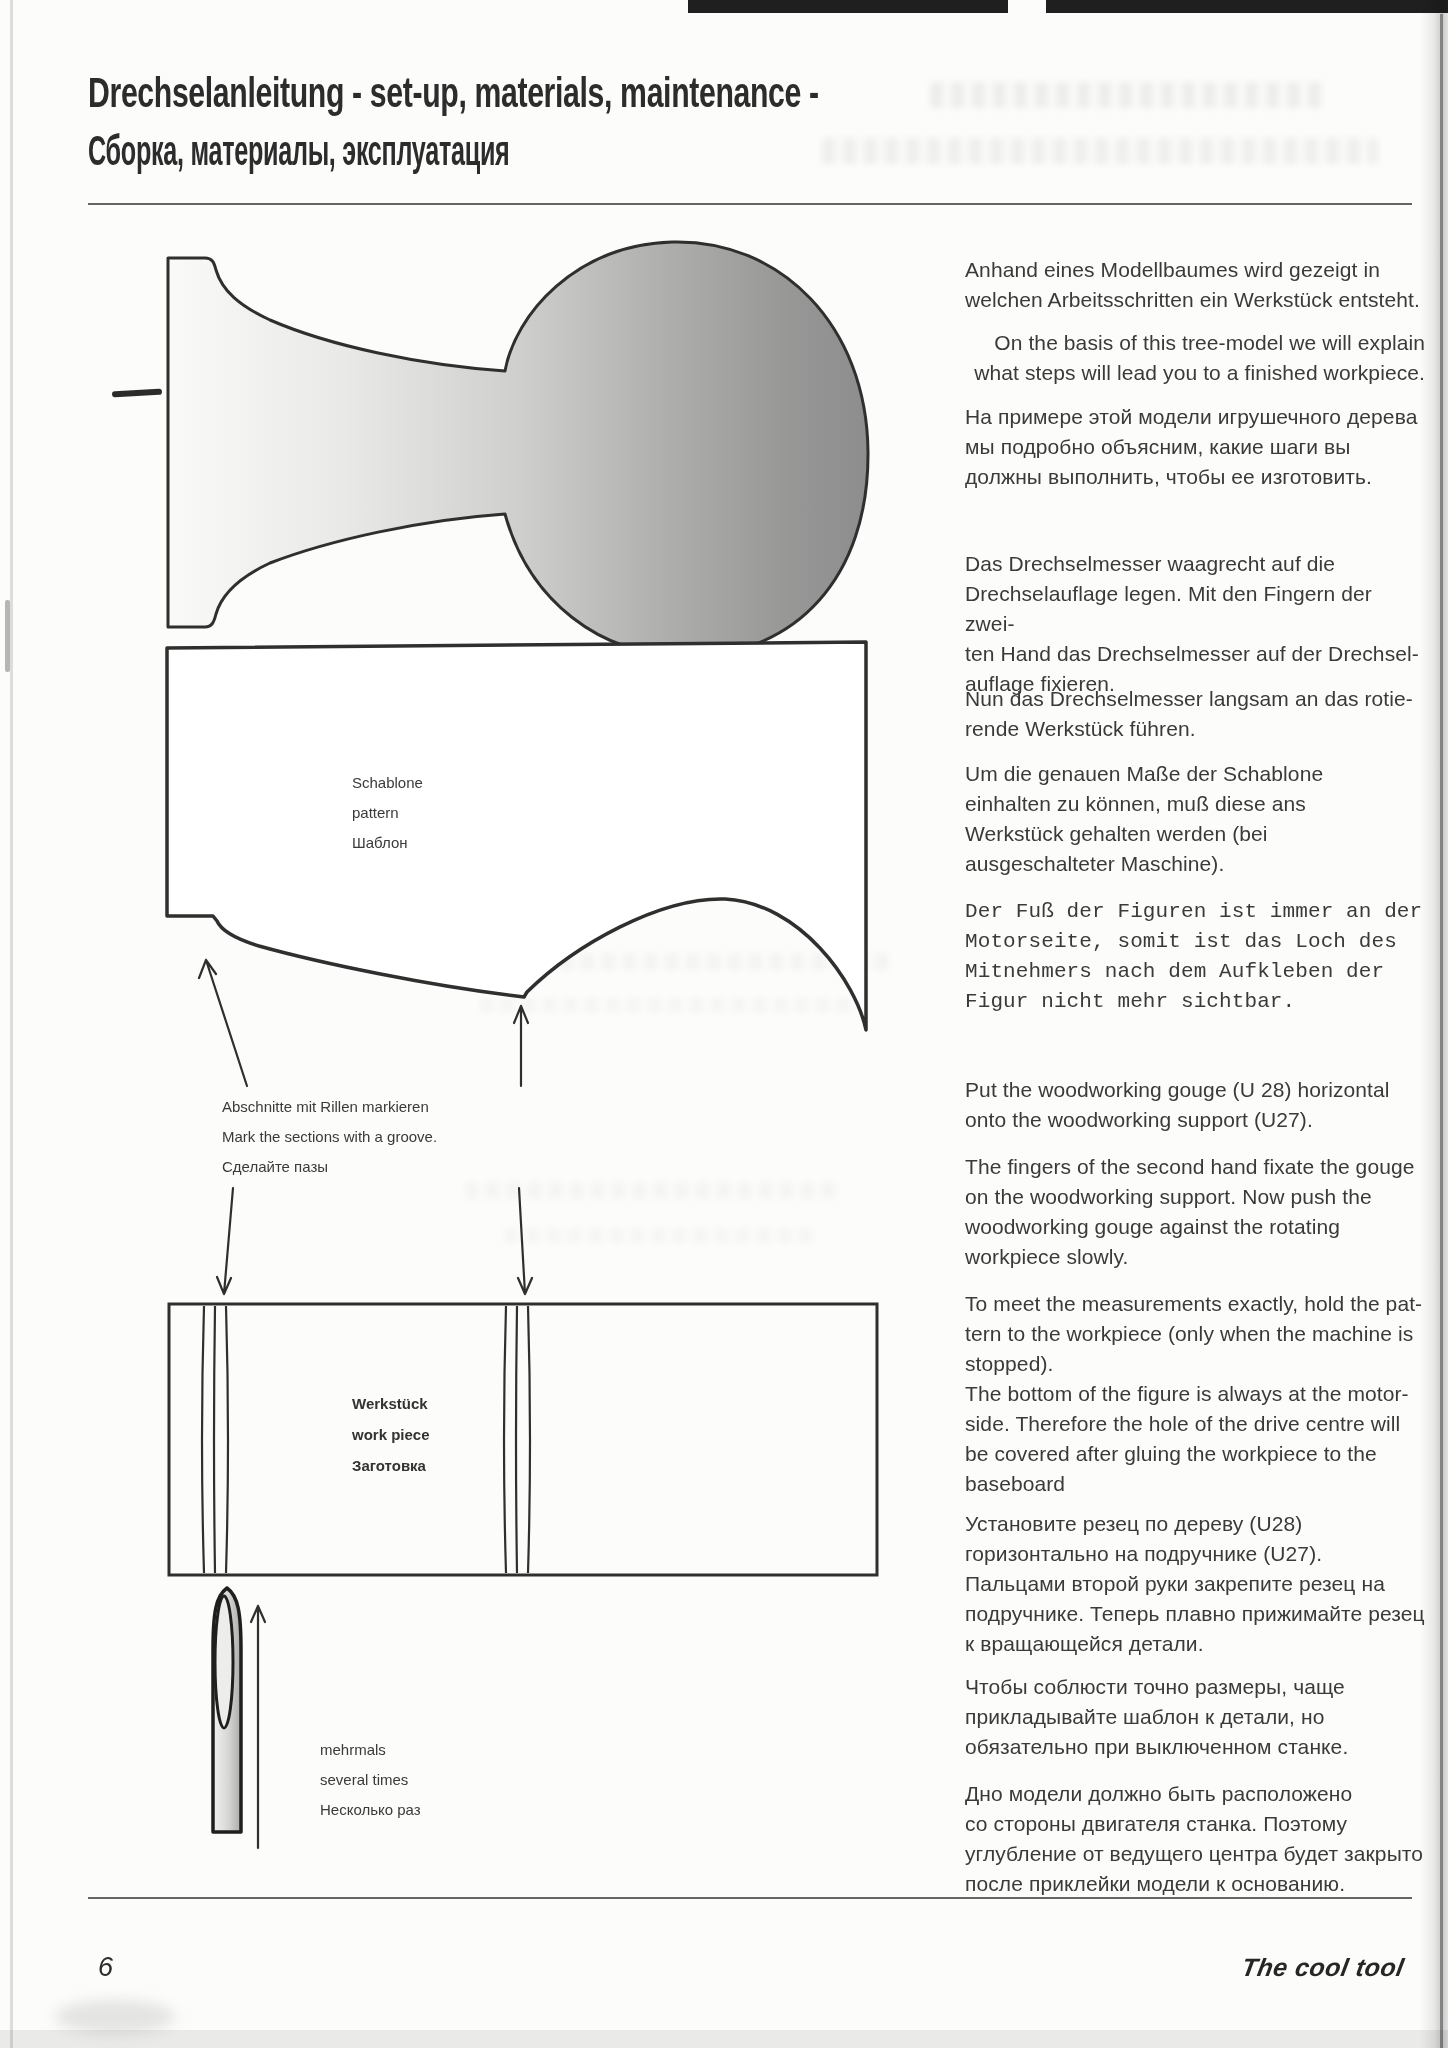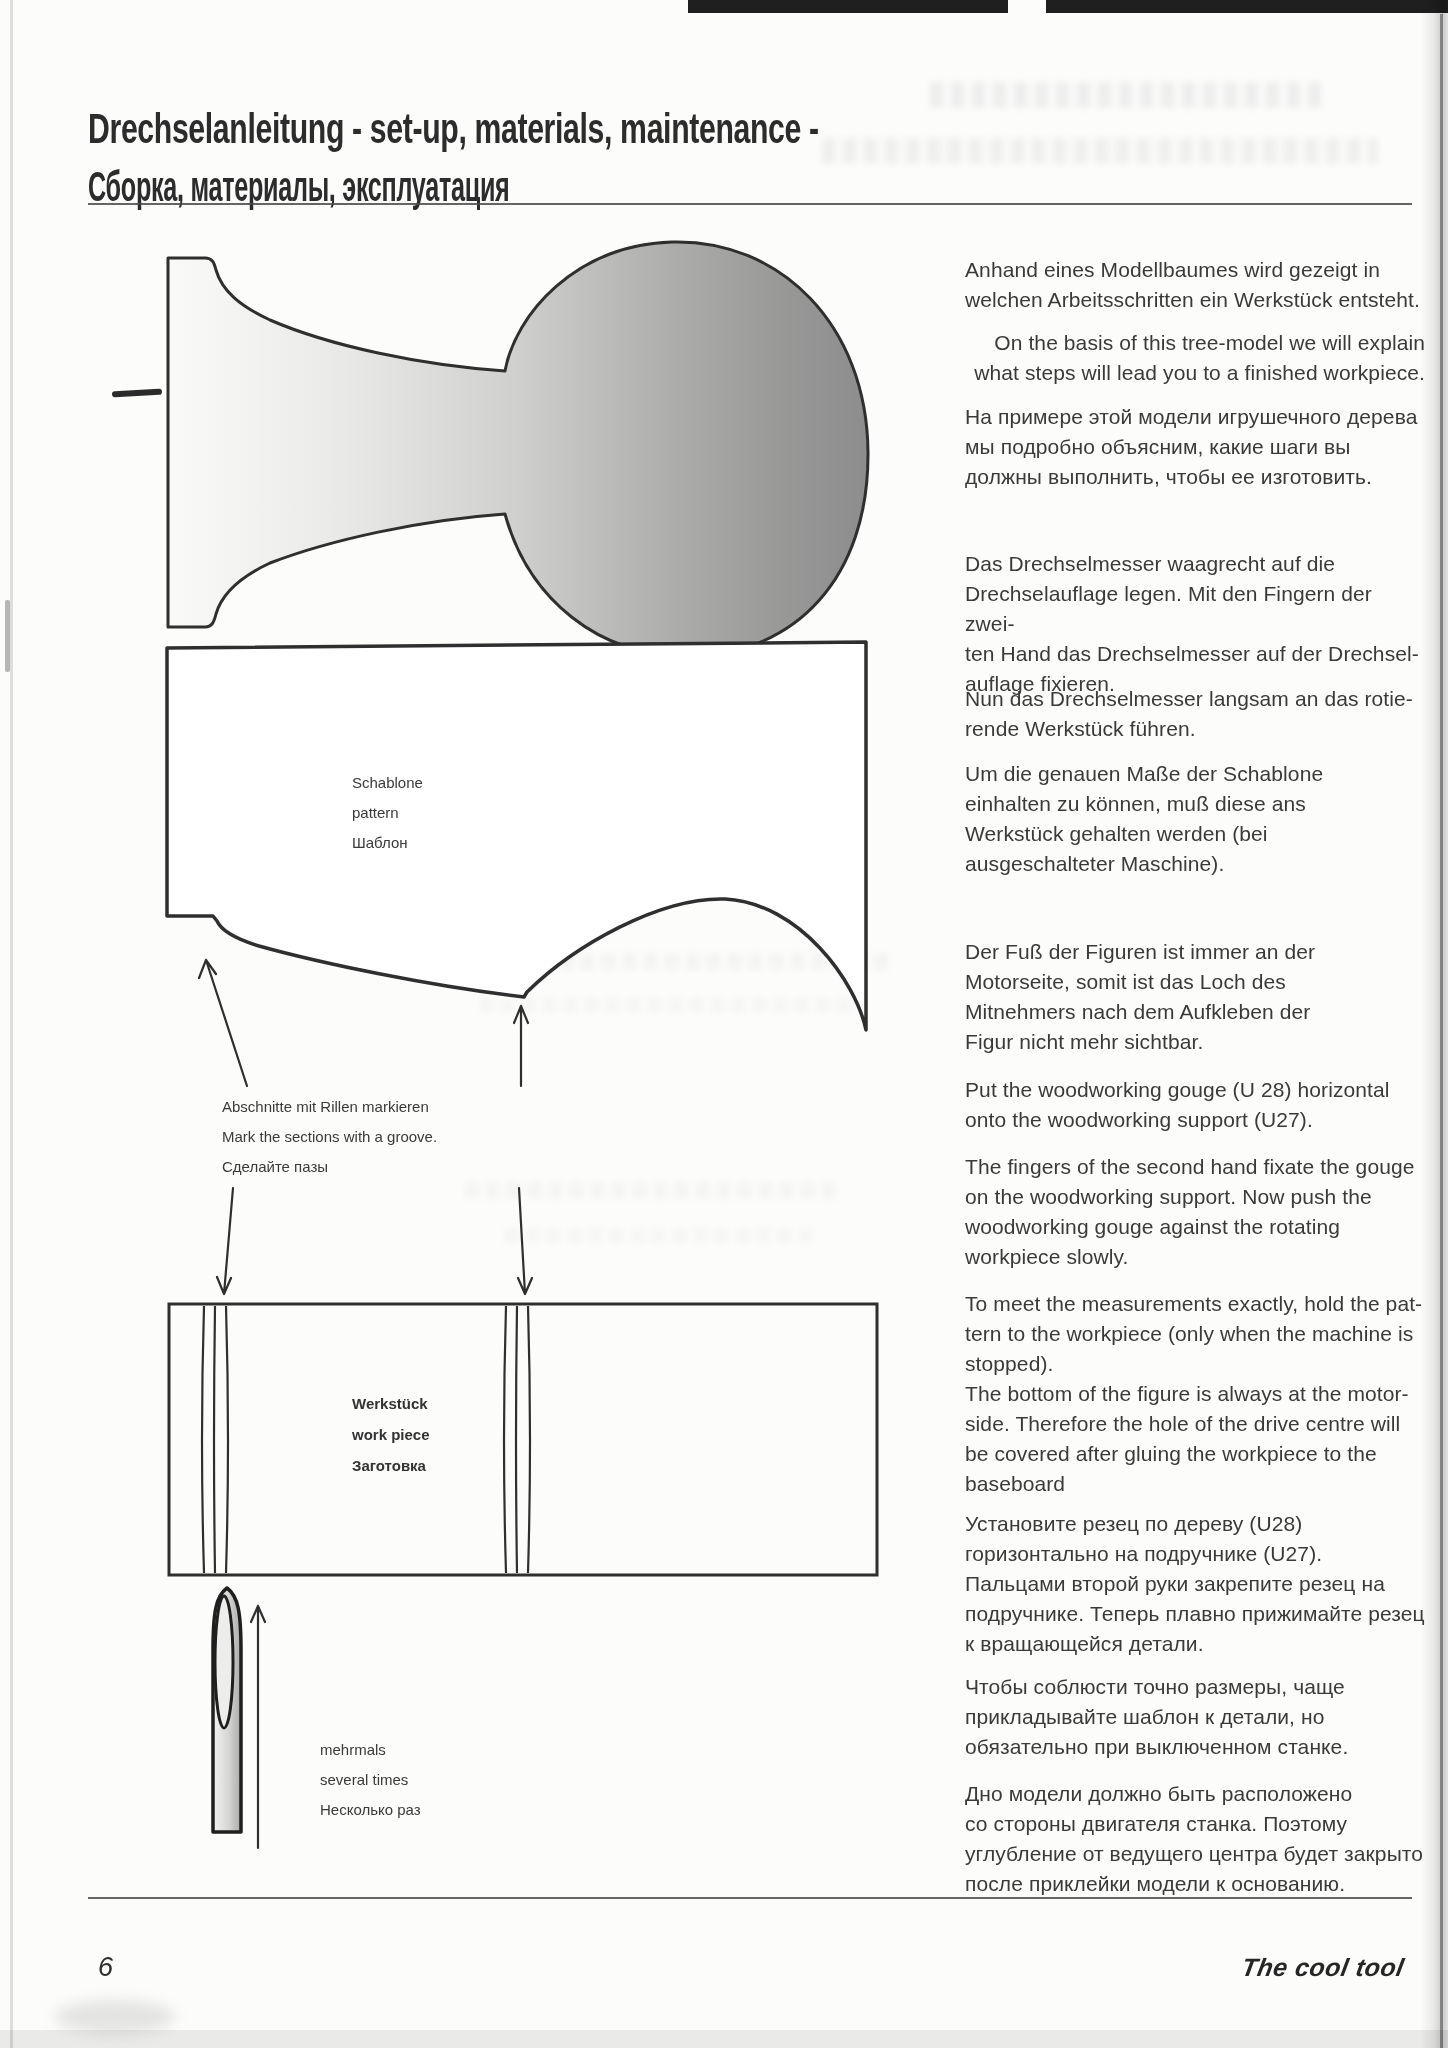--- a/index.html
+++ b/index.html
@@ -1,19 +1,19 @@
 <!DOCTYPE html>
 <html><head>
 <meta charset="utf-8">
 <style>
   html,body{margin:0;padding:0;background:#e9e9e9;}
   .page{position:relative;width:1448px;height:2048px;background:#fcfcfb;overflow:hidden;
         font-family:"Liberation Sans","DejaVu Sans",sans-serif;color:#333;}
   
-  .title{position:absolute;left:88px;top:64px;font-weight:700;color:#2c2c2c;margin-top:36px;}
+  .title{position:absolute;left:88px;top:64px;font-weight:700;color:#2c2c2c;}
   .title .t1{font-size:42px;letter-spacing:-0.5px;transform:scaleX(.72);transform-origin:left center;
              white-space:nowrap;line-height:58px;}
   .title .t2{font-size:42px;letter-spacing:-0.5px;transform:scaleX(.60);transform-origin:left center;
              white-space:nowrap;line-height:58px;}
   .rule{position:absolute;left:88px;width:1324px;height:2px;background:#4a4a4a;opacity:.85;}
   
   .para{position:absolute;left:965px;width:460px;font-size:21px;line-height:30px;
         color:#3a3a3a;white-space:pre-line;letter-spacing:.1px;}
   
   .lbl{position:absolute;font-size:15px;line-height:30px;color:#3a3a3a;white-space:pre-line;}
@@ -164,21 +164,21 @@
   <p class="para" style="top:528px;">Das Drechselmesser waagrecht auf die
 Drechselauflage legen. Mit den Fingern der zwei-
 ten Hand das Drechselmesser auf der Drechsel-
 auflage fixieren.</p>
   <p class="para" style="top:663px;">Nun das Drechselmesser langsam an das rotie-
 rende Werkstück führen.</p>
   <p class="para" style="top:738px;">Um die genauen Maße der Schablone
 einhalten zu können, muß diese ans
 Werkstück gehalten werden (bei
 ausgeschalteter Maschine).</p>
-  <p class="para" style="top:916px;">Der Fuß der Figuren ist immer an der
+  <p class="para" style="top:876px;font-family:Liberation Mono, monospace;">Der Fuß der Figuren ist immer an der
 Motorseite, somit ist das Loch des
 Mitnehmers nach dem Aufkleben der
 Figur nicht mehr sichtbar.</p>
   <p class="para" style="top:1054px;">Put the woodworking gouge (U 28) horizontal
 onto the woodworking support (U27).</p>
   <p class="para" style="top:1131px;">The fingers of the second hand fixate the gouge
 on the woodworking support. Now push the
 woodworking gouge against the rotating
 workpiece slowly.</p>
   <p class="para" style="top:1268px;">To meet the measurements exactly, hold the pat-

